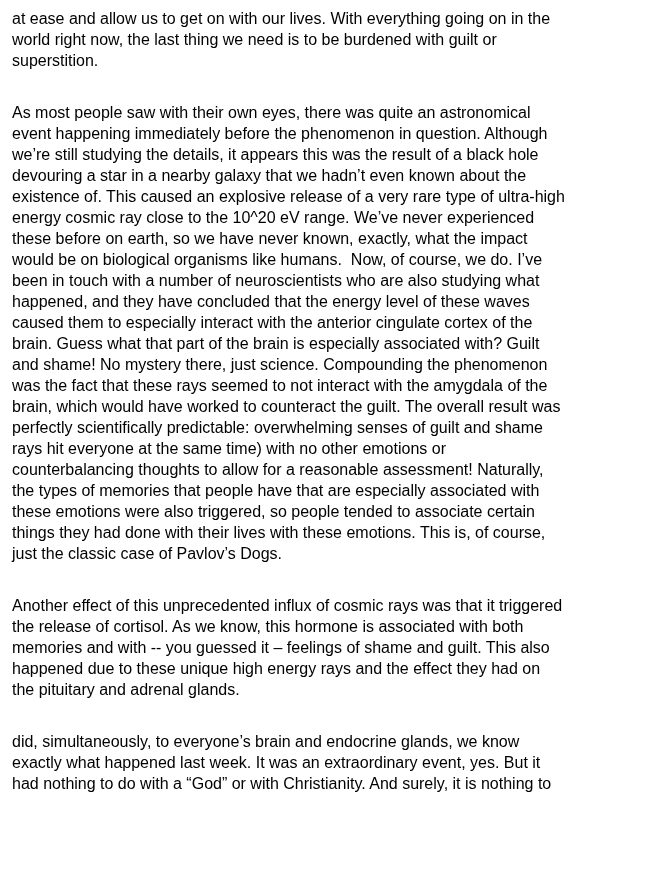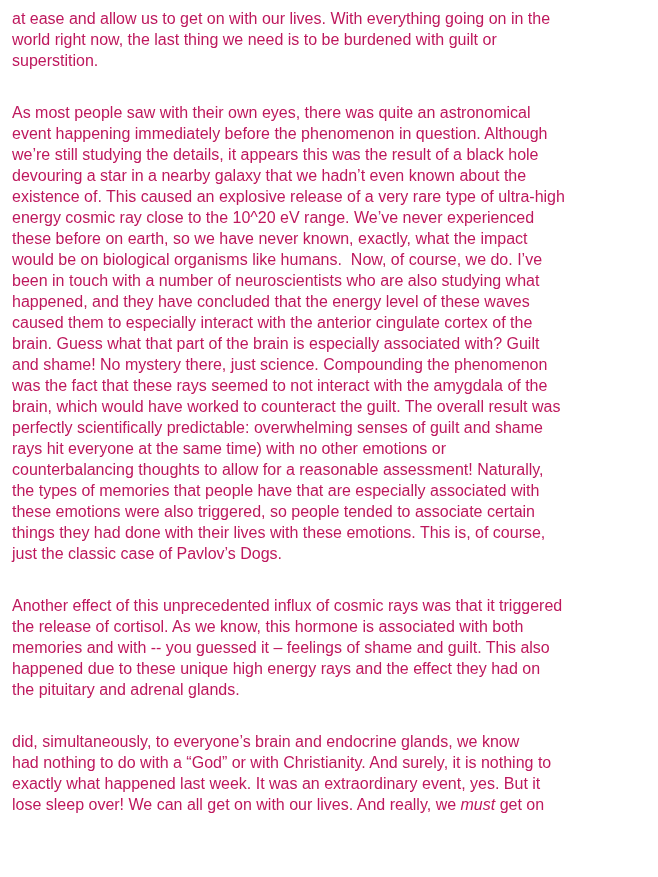--- a/index.html
+++ b/index.html
@@ -19,21 +19,21 @@
     color: #000000;
     -webkit-font-smoothing: none;
   }
   .paragraph { margin: 0 0 31px 0; }
   .line { white-space: pre; }
   .italic { font-style: italic; }
 </style>
 </head>
 <body style="background: rgb(255, 255, 255);">
 
-<div class="doc" style="color: #be185d;">
+<div class="doc" style="color: #000000;">
   <div id="document-body">
       <div class="paragraph">
         <div class="line">at ease and allow us to get on with our lives. With everything going on in the</div>
         <div class="line">world right now, the last thing we need is to be burdened with guilt or</div>
         <div class="line">superstition.</div>
       </div>
       <div class="paragraph">
         <div class="line">As most people saw with their own eyes, there was quite an astronomical</div>
         <div class="line">event happening immediately before the phenomenon in question. Although</div>
         <div class="line">we’re still studying the details, it appears this was the result of a black hole</div>
@@ -59,18 +59,17 @@
       </div>
       <div class="paragraph">
         <div class="line">Another effect of this unprecedented influx of cosmic rays was that it triggered</div>
         <div class="line">the release of cortisol. As we know, this hormone is associated with both</div>
         <div class="line">memories and with -- you guessed it – feelings of shame and guilt. This also</div>
         <div class="line">happened due to these unique high energy rays and the effect they had on</div>
         <div class="line">the pituitary and adrenal glands.</div>
       </div>
       <div class="paragraph">
         <div class="line">did, simultaneously, to everyone’s brain and endocrine glands, we know</div>
+        <div class="line">exactly what happened last week. It was an extraordinary event, yes. But it</div>
         <div class="line">had nothing to do with a “God” or with Christianity. And surely, it is nothing to</div>
-        <div class="line">exactly what happened last week. It was an extraordinary event, yes. But it</div>
-        <div class="line"><span>lose sleep over! We can all get on with our lives. And really, we </span><span class="italic">must</span><span> get on</span></div>
       </div>
     </div>
 </div>
 
 </body></html>

